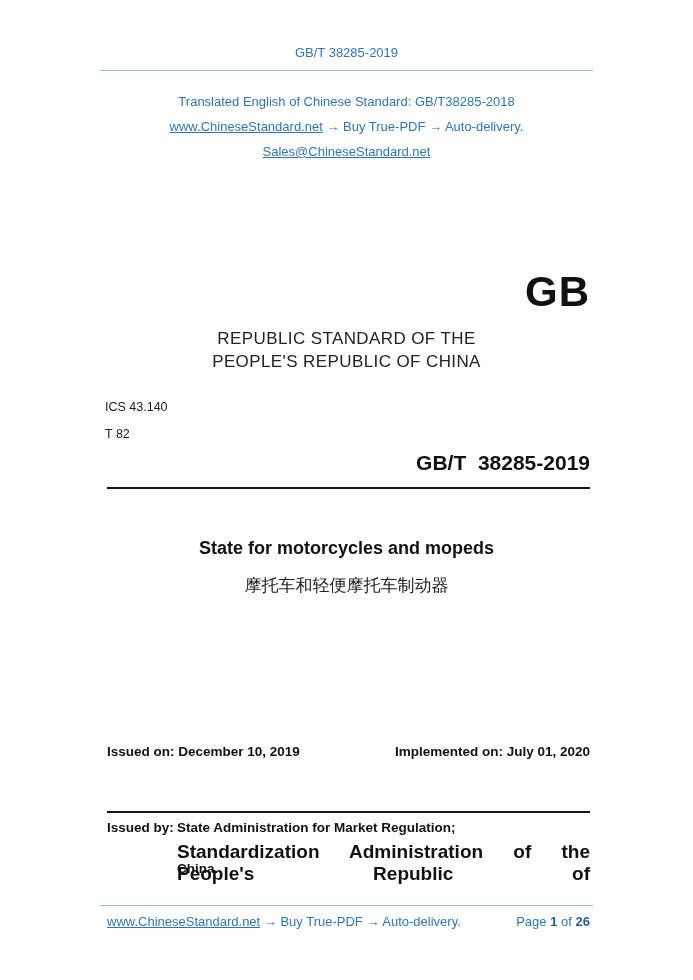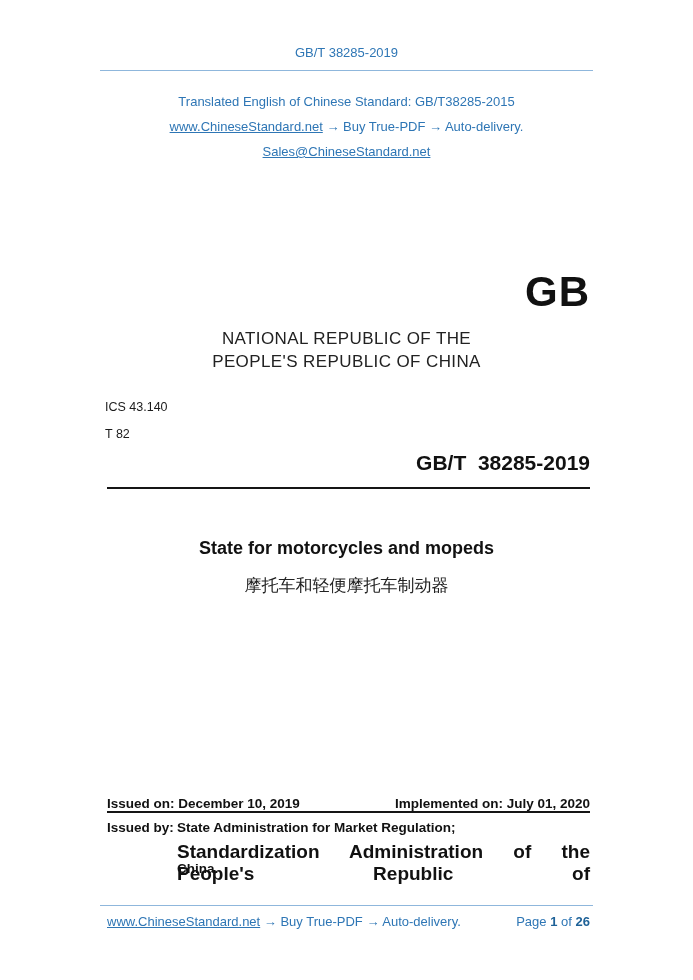--- a/index.html
+++ b/index.html
@@ -32,21 +32,21 @@
   .nat2 { top:352px; }
   .ics  { top:400px; left:105px; font-size:12.5px; }
   .t82  { top:427px; left:105px; font-size:12.5px; }
   .code-big { top:451px; right:103px; font-size:21px; font-weight:bold; white-space:pre; color:#111; }
   .rule-black { left:107px; width:483px; height:2px; background:#151515; }
   .rule-code  { top:487px; }
   .title-en { top:538px; font-size:18px; font-weight:bold; color:#111; }
   .title-zh { top:574px; font-size:17px; font-family:"DejaVu Serif","Liberation Serif",serif; color:#222; }
 
   
-  .issue-row { top:796px; left:107px; width:483px; display:flex; justify-content:space-between;
+  .issue-row { top:744px; left:107px; width:483px; display:flex; justify-content:space-between;
                font-size:13.5px; font-weight:bold; color:#111; }
   .rule-issue { top:811px; }
   .issued-by-row { top:820px; left:107px; width:483px; display:flex; font-size:13.5px; font-weight:bold; color:#111; }
   .issued-by-label { width:70px; flex:0 0 70px; }
   .issued-by-2 { top:841px; left:177px; width:413px; font-size:19px; font-weight:bold; color:#111;
                  text-align:justify; text-align-last:justify; }
   .issued-by-3 { top:861px; left:177px; font-size:13.5px; font-weight:bold; color:#111; }
 
   
   .rule-footer { top:905px; }
@@ -55,28 +55,28 @@
   .page-indicator .num { font-weight:bold; color:#1f6298; }
 </style>
 </head>
 <body>
 
 <div class="page">
 
   <div class="abs center doc-code">GB/T 38285-2019</div>
   <div class="abs rule-thin rule-top"></div>
 
-  <div class="abs center blue-line translated">Translated English of Chinese Standard: GB/T38285-2015</div>
+  <div class="abs center blue-line translated">Translated English of Chinese Standard: GB/T38285-2018</div>
 
   <div class="abs center blue-line buy-line"><span class="link">www.ChineseStandard.net</span><span> → Buy True-PDF → Auto-delivery.</span></div>
 
   <div class="abs gb-logo">GB</div>
 
   <div class="abs center blue-line sales-line"><span class="link">Sales@ChineseStandard.net</span></div>
-  <div class="abs center nat nat1">NATIONAL REPUBLIC OF THE</div>
+  <div class="abs center nat nat1">REPUBLIC STANDARD OF THE</div>
   <div class="abs center nat nat2">PEOPLE'S REPUBLIC OF CHINA</div>
   <div class="abs ics">ICS 43.140</div>
   <div class="abs t82">T 82</div>
   <div class="abs code-big">GB/T  38285-2019</div>
   <div class="abs rule-black rule-code"></div>
 
   <div class="abs center title-en">State for motorcycles and mopeds</div>
   <div class="abs center title-zh">摩托车和轻便摩托车制动器</div>
 
   <div class="abs issue-row">

